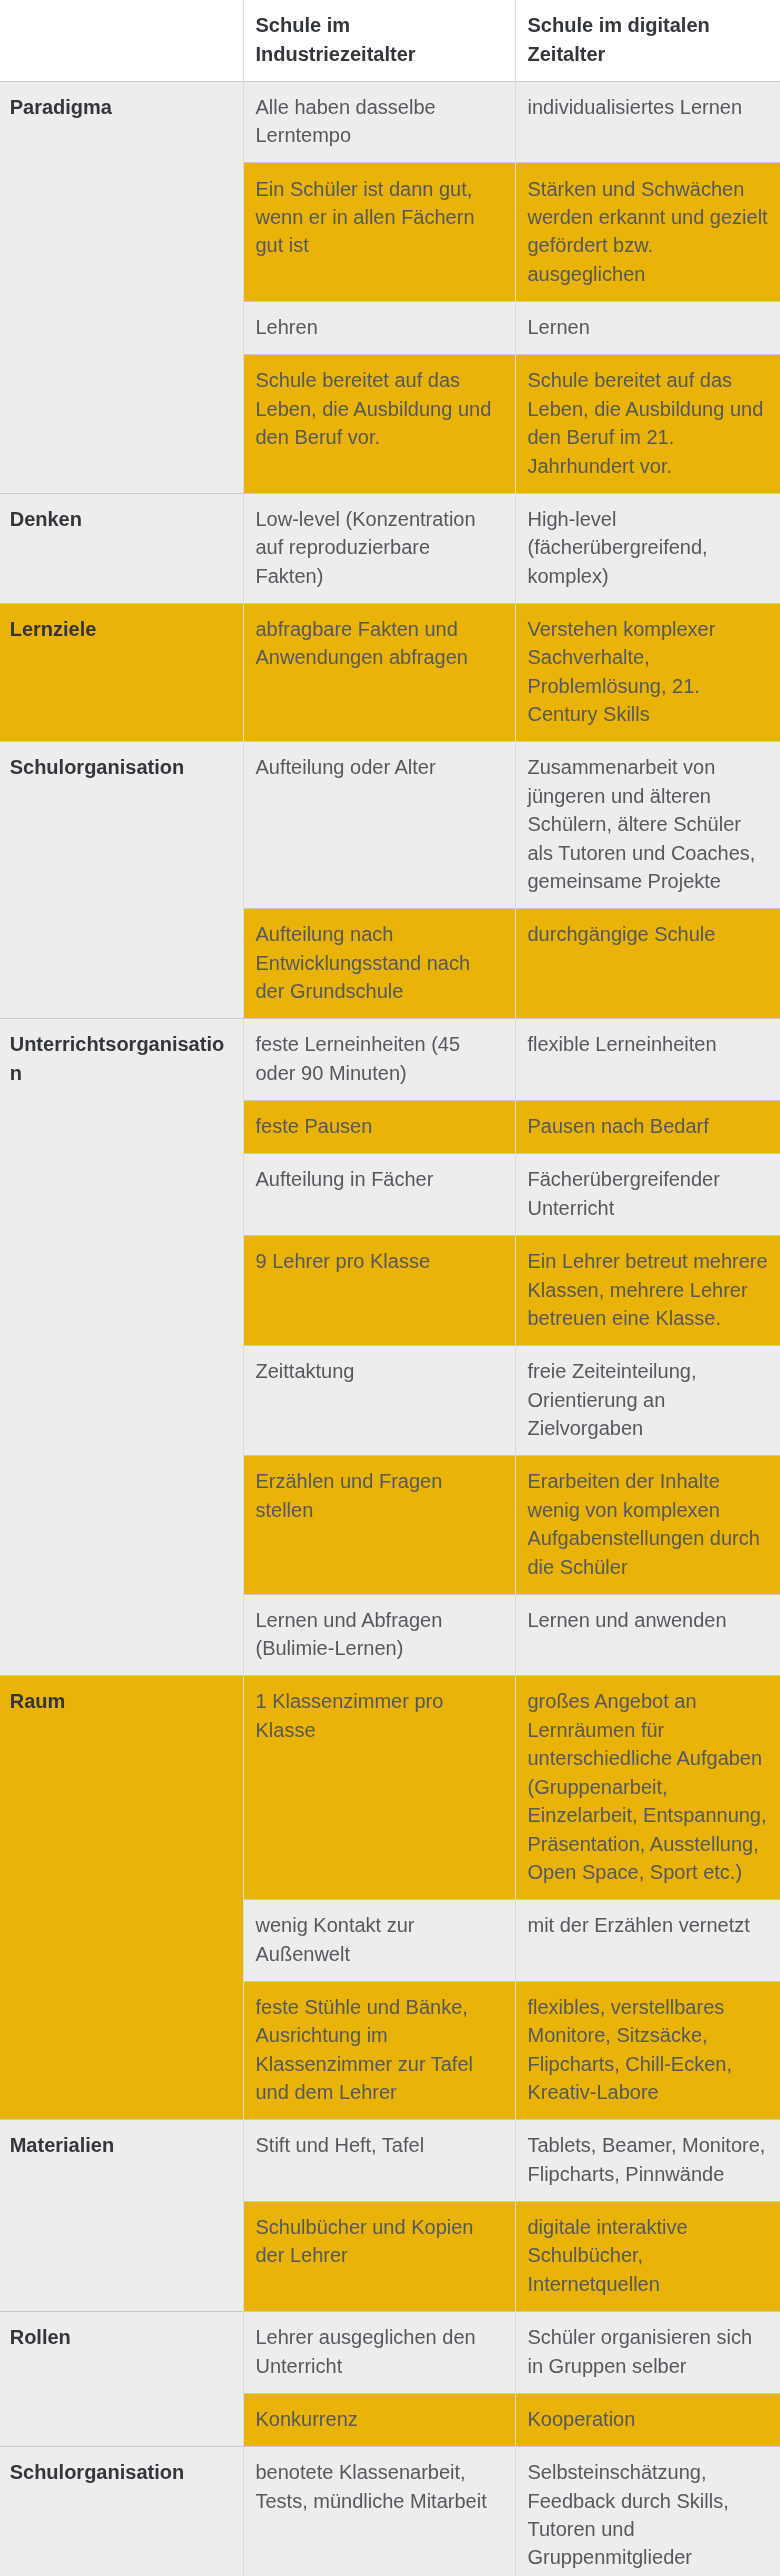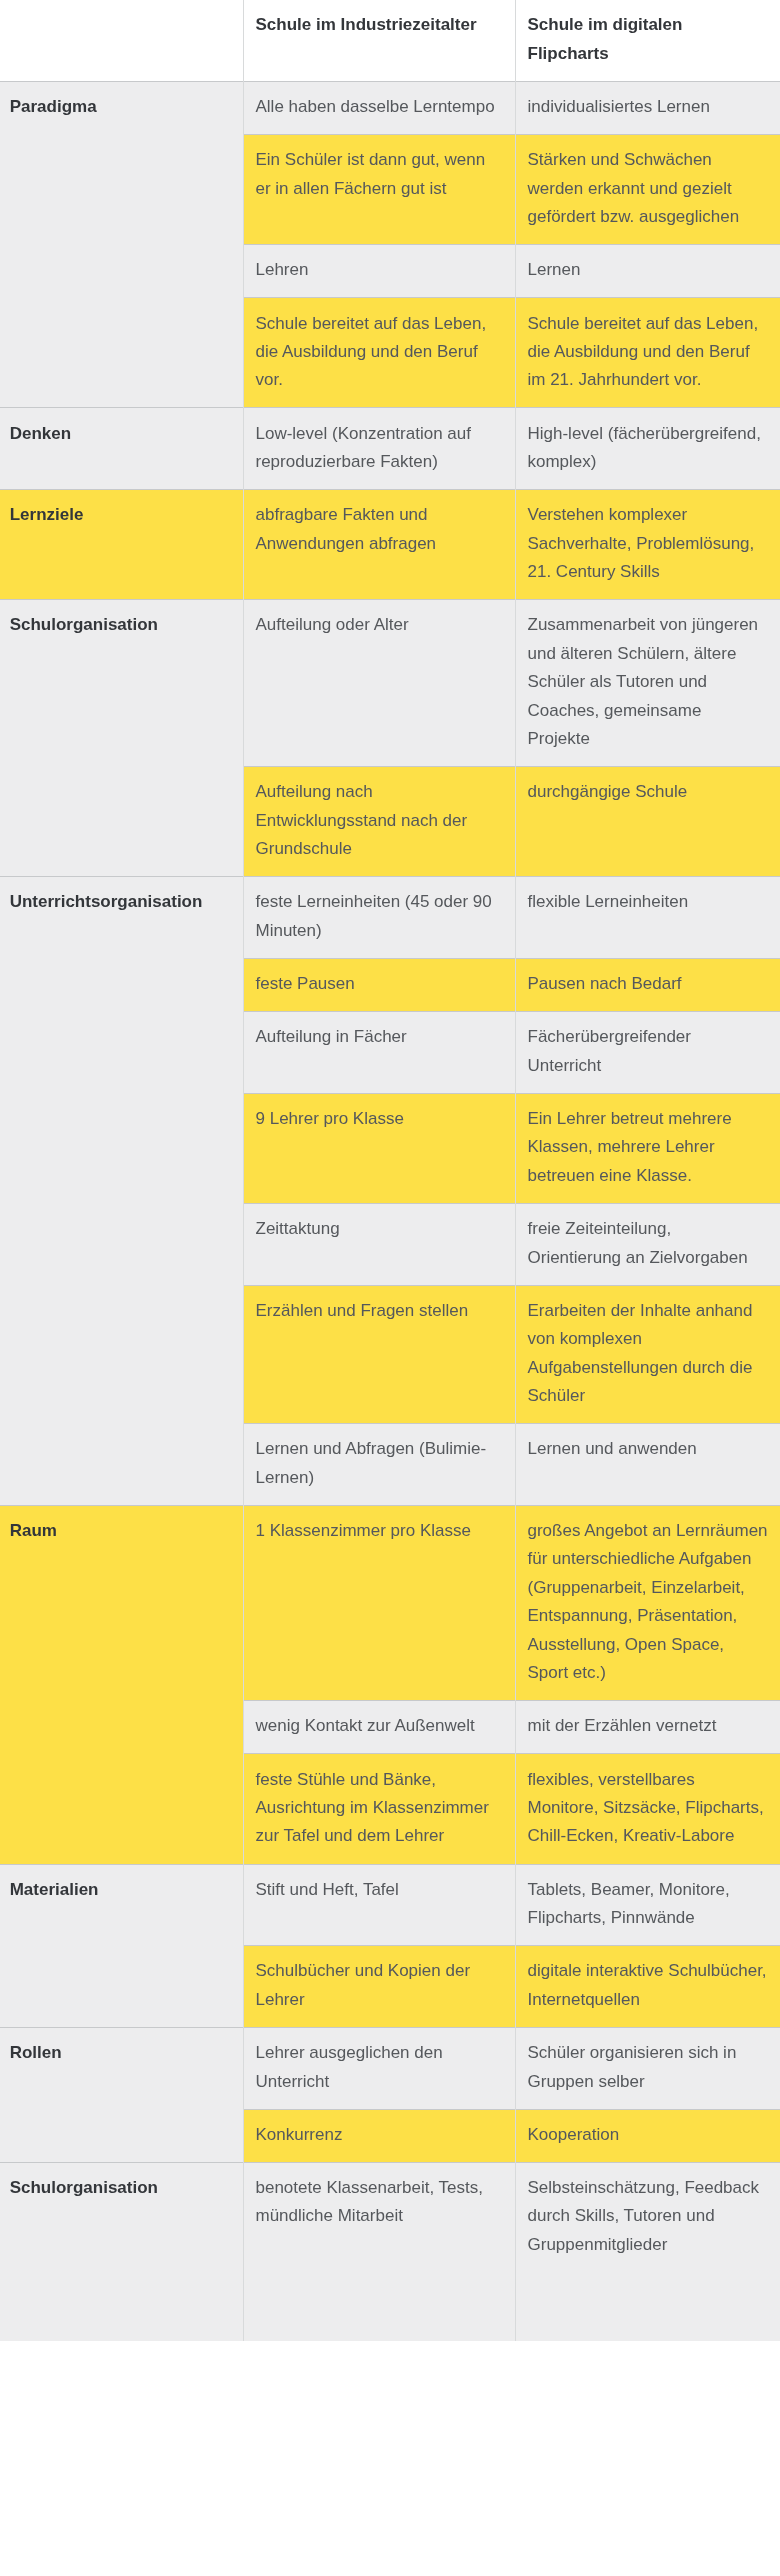--- a/index.html
+++ b/index.html
@@ -15,21 +15,21 @@
   }
   table.compare {
     border-collapse: collapse;
     table-layout: fixed;
     width: 780px;
   }
   table.compare th,
   table.compare td {
     vertical-align: top;
     text-align: left;
-    font-size: 17px;
+    font-size: 20px;
     line-height: 28.4px;
     padding: 11.2px 12px 12.7px 12px;
     font-weight: normal;
     color: #55585c;
     word-wrap: break-word;
   }
   
   table.compare thead th {
     font-weight: bold;
     color: #33363a;
@@ -44,39 +44,39 @@
   
   table.compare .col2, table.compare .col3 {
     border-left: 0.7px solid #d8dadb;
   }
   
   table.compare tbody tr {
     border-top: 0.7px solid #c7c9cb;
   }
   
   table.compare .odd  { background: #ededee; }
-  table.compare .even { background: #fde047; }
+  table.compare .even { background: #eab308; }
   
   table.compare tr.cut-row td,
   table.compare tr.cut-row th { height: 154px; }
 </style>
 </head>
 <body>
 
 <table class="compare">
   <colgroup>
     <col style="width:243px">
     <col style="width:272px">
     <col style="width:265px">
   </colgroup>
   <thead>
     <tr>
       <th class="col1"></th>
       <th class="col2">Schule im Industriezeitalter</th>
-      <th class="col3">Schule im digitalen Flipcharts</th>
+      <th class="col3">Schule im digitalen Zeitalter</th>
     </tr>
   </thead>
   <tbody id="tbody">
       <tr>
         <th class="rowlabel col1 odd" rowspan="4">Paradigma</th>
         <td class="col2 odd">Alle haben dasselbe Lerntempo</td>
         <td class="col3 odd">individualisiertes Lernen</td>
       </tr>
       <tr>
         <td class="col2 even">Ein Schüler ist dann gut, wenn er in allen Fächern gut ist</td>
@@ -125,21 +125,21 @@
       <tr>
         <td class="col2 even">9 Lehrer pro Klasse</td>
         <td class="col3 even">Ein Lehrer betreut mehrere Klassen, mehrere Lehrer betreuen eine Klasse.</td>
       </tr>
       <tr>
         <td class="col2 odd">Zeittaktung</td>
         <td class="col3 odd">freie Zeiteinteilung, Orientierung an Zielvorgaben</td>
       </tr>
       <tr>
         <td class="col2 even">Erzählen und Fragen stellen</td>
-        <td class="col3 even">Erarbeiten der Inhalte anhand von komplexen Aufgabenstellungen durch die Schüler</td>
+        <td class="col3 even">Erarbeiten der Inhalte wenig von komplexen Aufgabenstellungen durch die Schüler</td>
       </tr>
       <tr>
         <td class="col2 odd">Lernen und Abfragen (Bulimie-Lernen)</td>
         <td class="col3 odd">Lernen und anwenden</td>
       </tr>
       <tr>
         <th class="rowlabel col1 even" rowspan="3">Raum</th>
         <td class="col2 even">1 Klassenzimmer pro Klasse</td>
         <td class="col3 even">großes Angebot an Lernräumen für unterschiedliche Aufgaben (Gruppenarbeit, Einzelarbeit, Entspannung, Präsentation, Ausstellung, Open Space, Sport etc.)</td>
       </tr>

